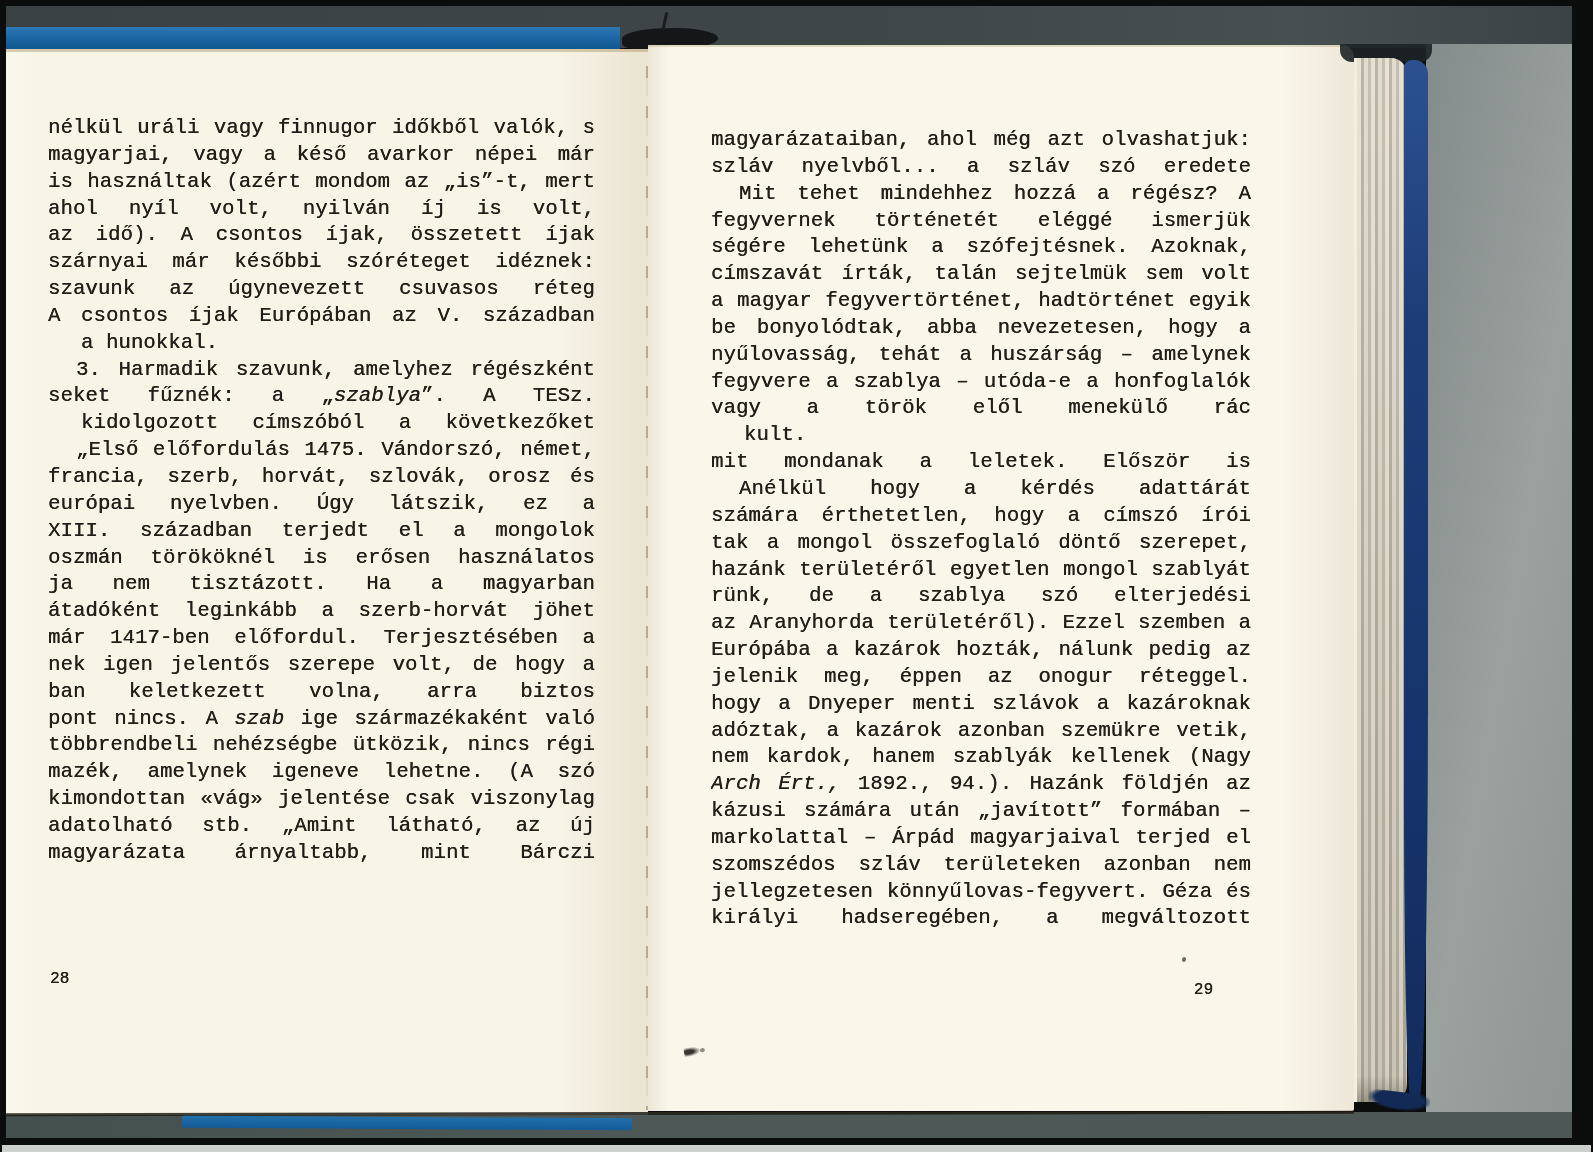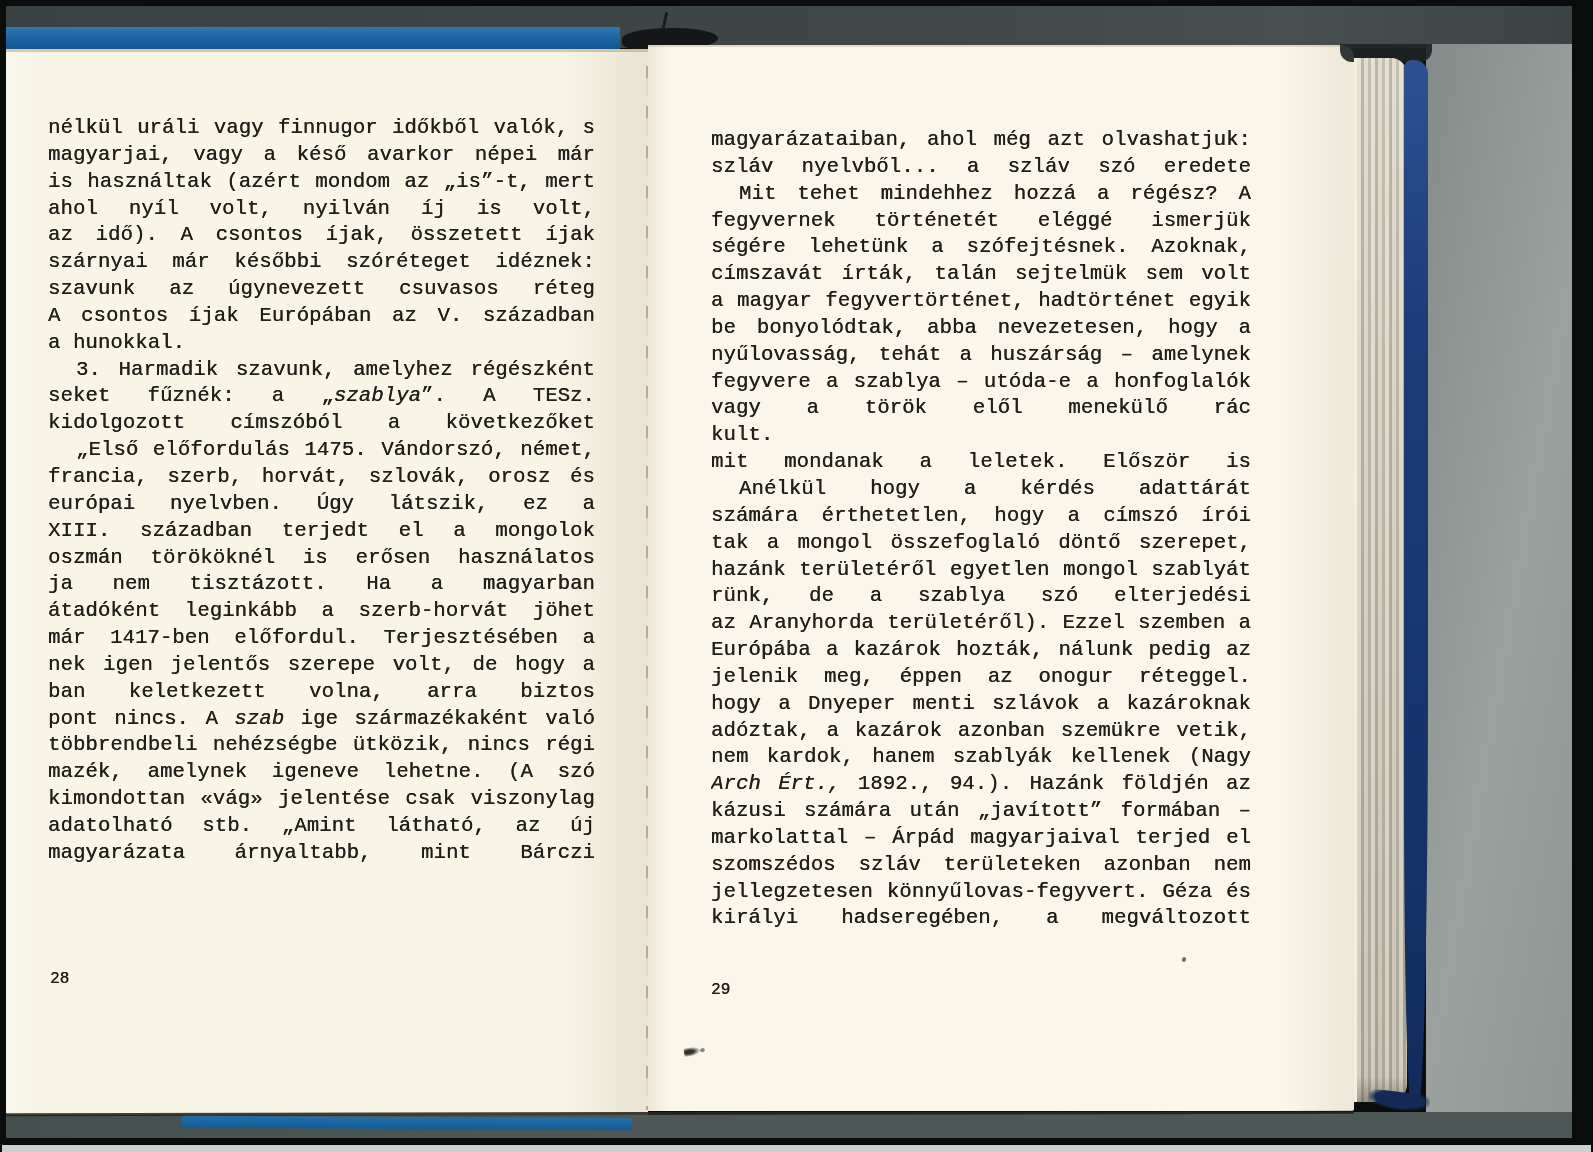--- a/index.html
+++ b/index.html
@@ -66,25 +66,25 @@
     border-radius:0 0 12px 12px;opacity:.9;}
   
   .text-block{color:var(--ink,#221f1a);}
   .text-left{left:48px;top:115px;width:547px;}
   .text-right{left:711px;top:127px;width:540px;}
   .line{
     font-size:20.6px;line-height:26.85px;height:26.85px;overflow:hidden;
     text-align:justify;text-align-last:justify;
     text-shadow:.3px 0 0 currentColor;
     letter-spacing:.1px;}
-  .line.end{text-align-last:left;}
+  .line.end{text-align-last:left;margin-left:33px;}
   .line.indent{text-indent:28px;}
   .pagenum{font-size:16px;color:var(--ink,#221f1a);text-shadow:.3px 0 0 currentColor;}
   .pagenum-left{left:50px;top:970px;}
-  .pagenum-right{left:711px;top:981px;width:540px;text-align:left;}
+  .pagenum-right{left:673px;top:981px;width:540px;text-align:right;}
   
   .ink-smudge{left:684px;top:1047px;width:16px;height:9px;transform:rotate(-10deg);
     background:radial-gradient(ellipse at 30% 50%,#35342f 0 30%,rgba(60,58,50,.55) 50%,rgba(0,0,0,0) 75%);}
   .ink-smudge::after{content:"";position:absolute;right:-5px;top:3px;width:5px;height:4px;
     border-radius:50%;background:rgba(70,68,58,.6);}
   .speck{left:1182px;top:957px;width:4px;height:5px;border-radius:50%;
     background:#6b6b66;transform:rotate(20deg);}
 </style>
 </head>
 <body>

